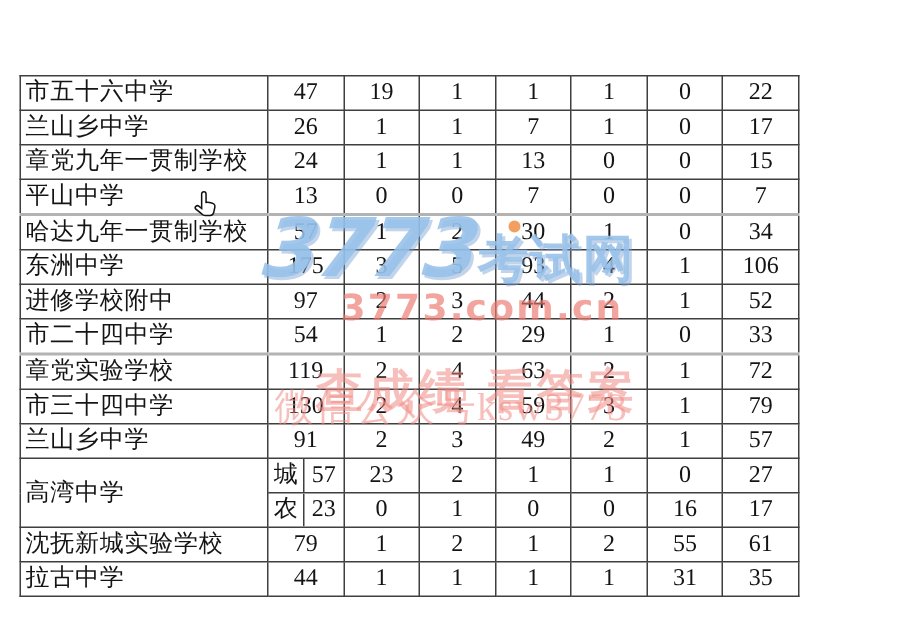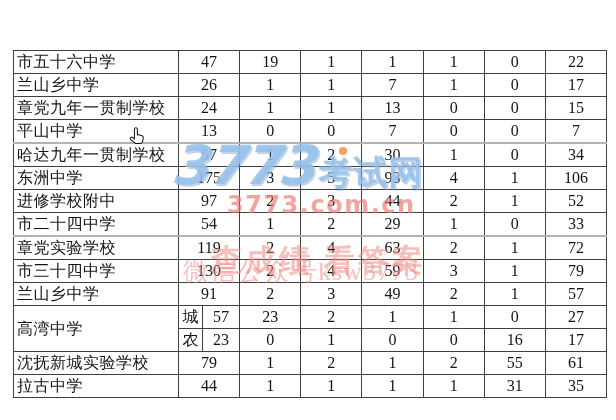--- a/index.html
+++ b/index.html
@@ -1,21 +1,21 @@
 <!DOCTYPE html>
 <html><head>
 <meta charset="utf-8">
 <style>
   html,body{margin:0;padding:0;}
   body{
     width:616px;height:420px;background:#ffffff;overflow:hidden;position:relative;
     font-family:"Liberation Serif","DejaVu Serif",serif;
   }
   table.score{
-    position:absolute;left:13px;top:50px;width:594px;
+    position:absolute;left:13px;top:50px;width:520px;
     border-collapse:collapse;table-layout:fixed;font-family:Liberation Serif, serif;
   }
   col.c-name{width:165px;}
   td{
     border:1px solid #3f3f3f;height:22px;line-height:22px;
     font-size:16px;color:#141414;text-align:center;
     padding:0;overflow:hidden;white-space:nowrap;vertical-align:middle;
   }
   td.name{text-align:left;padding-left:3px;letter-spacing:0.5px;}
   tr.gray-top td{border-top:2px solid #b3b3b3;}

